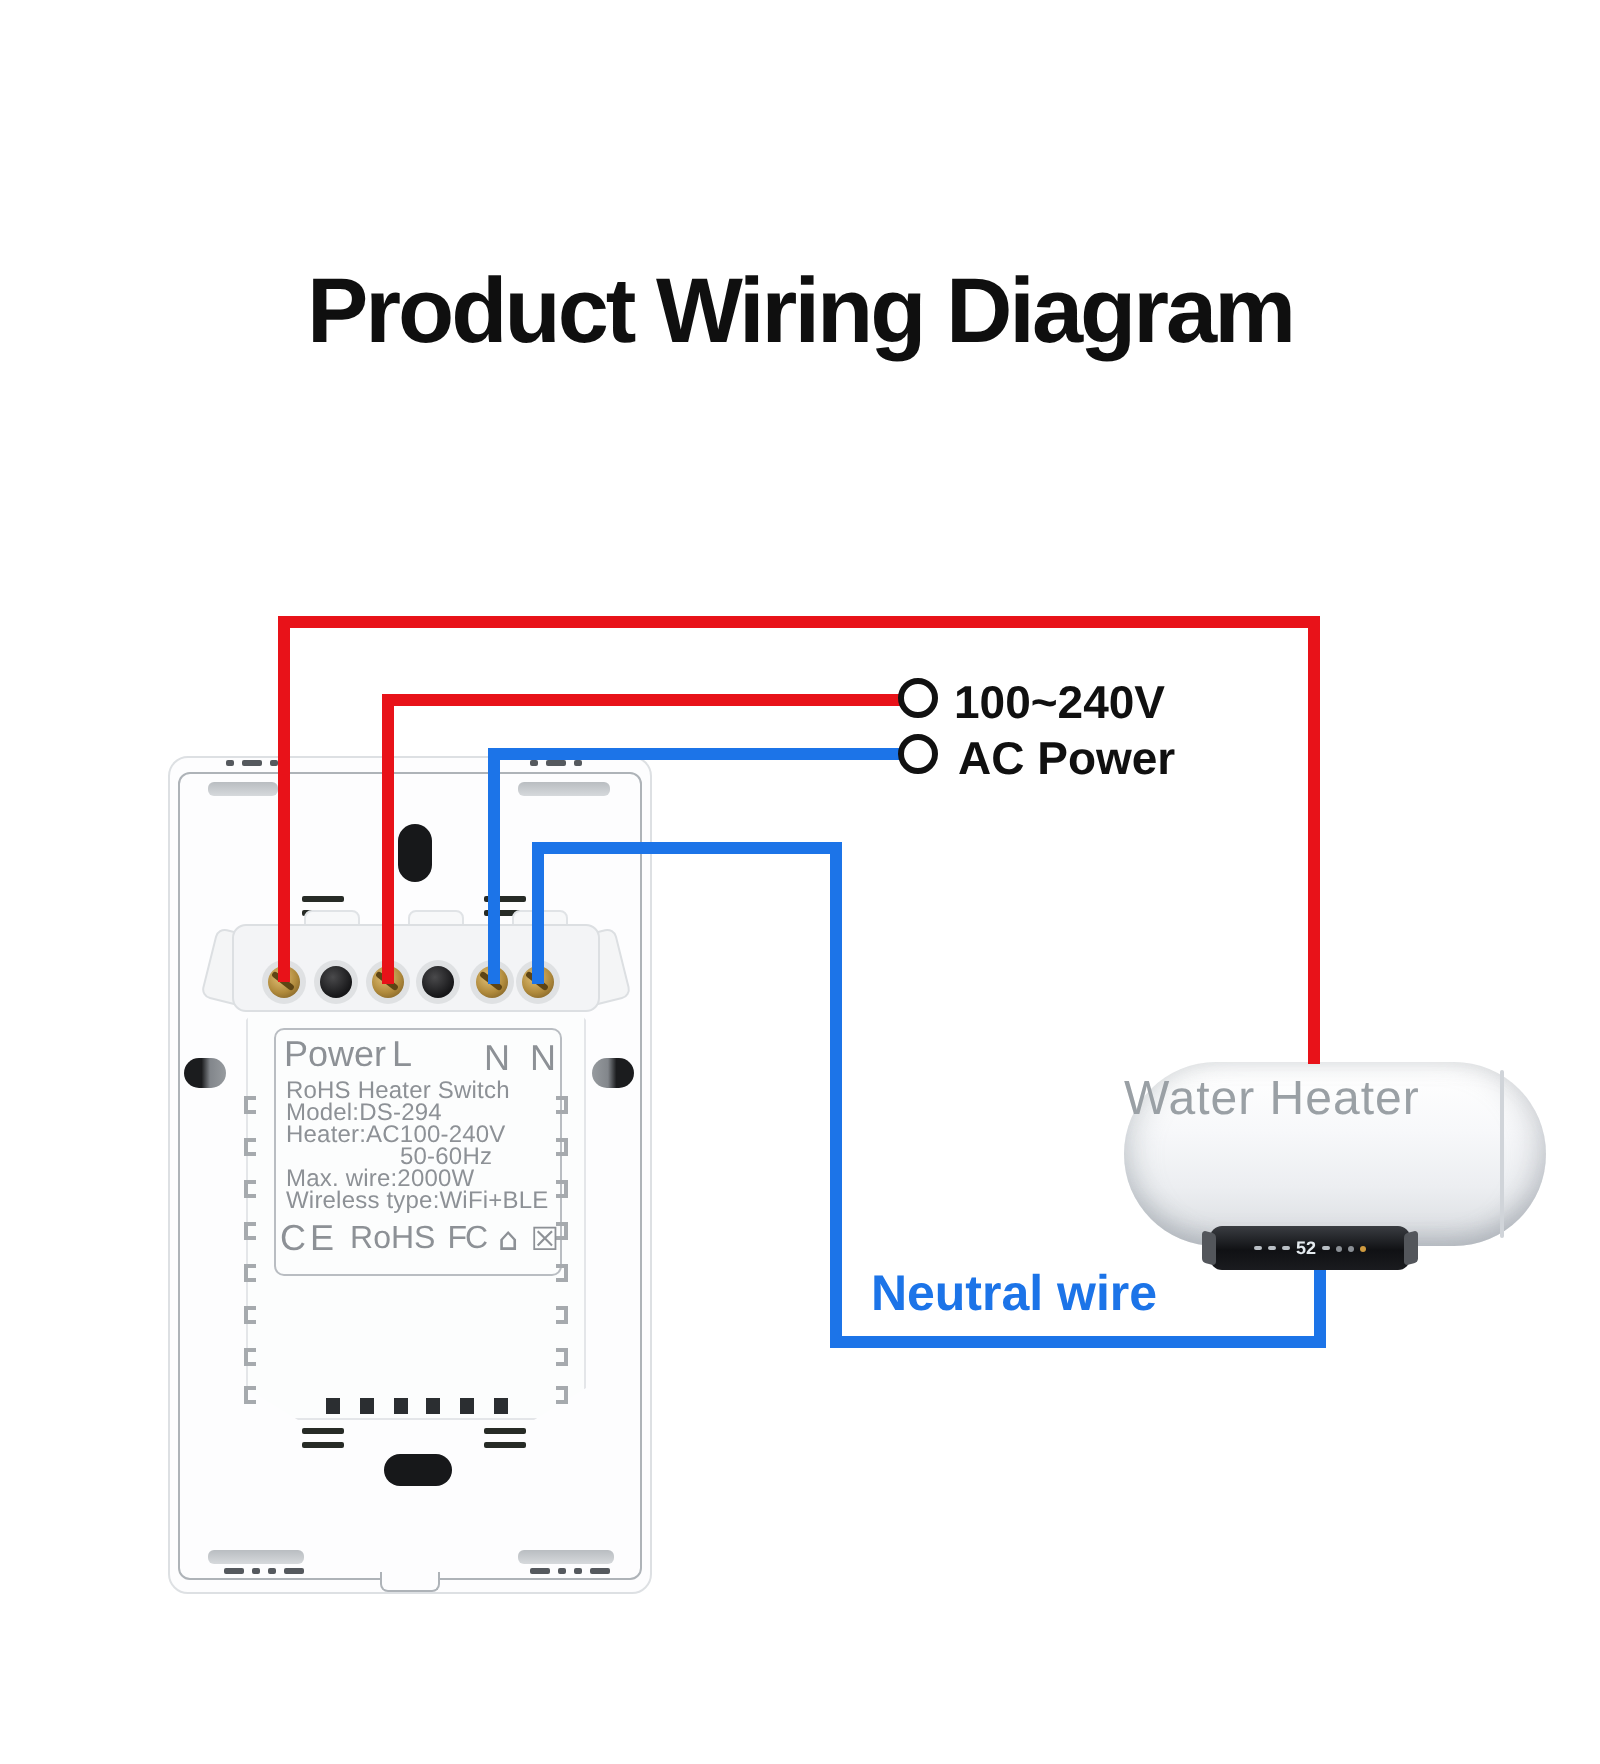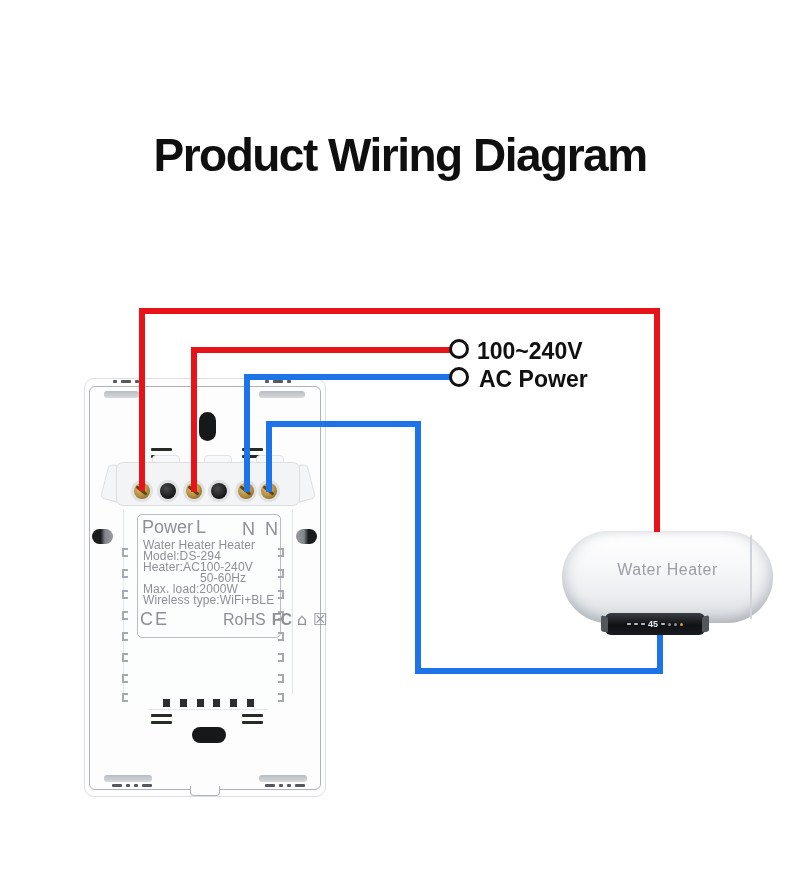--- a/index.html
+++ b/index.html
@@ -82,43 +82,43 @@
     left:137px;top:514px;width:144px;height:124px;
     border:1.5px solid #b9bdc2;border-radius:5px;box-sizing:border-box;z-index:3;
   }
   .termtext{position:absolute;font-size:18px;color:#8d9196;z-index:4;line-height:1;}
   .spec{left:143px;top:540px;width:135px;z-index:4;
     font-size:12px;line-height:11px;color:#8d9196;letter-spacing:0.1px;}
   .spec .indent{padding-left:57px;}
   .certs{left:140px;top:609px;width:150px;display:flex;align-items:center;gap:6px;
     color:#8d9196;z-index:4;}
   .c-ce{font-size:18px;letter-spacing:2px;text-align:center;}
-  .c-rohs{font-size:16px;margin-left:48px;}
-  .c-fcc{font-size:16px;font-weight:700;letter-spacing:-1px;}
+  .c-rohs{font-size:16px;}
+  .c-fcc{font-size:16px;font-weight:400;letter-spacing:-1px;}
   .c-glyph{font-family:"DejaVu Sans",sans-serif;font-size:16px;line-height:1;}
 
   .vent{position:absolute;width:6px;height:9px;box-sizing:border-box;z-index:3;}
   .vent.l{border:2px solid #a6aaae;border-right:none;}
   .vent.r{border:2px solid #a6aaae;border-left:none;}
   .vsq{position:absolute;top:699px;width:7px;height:8px;background:#2b2e31;z-index:3;}
   .notch{left:190px;top:786px;width:30px;height:10px;background:#fdfdfe;
     border:1.5px solid #aeb3b8;border-top:none;box-sizing:border-box;z-index:4;
     border-radius:0 0 4px 4px;}
 
   
   .tank{
     left:562px;top:531px;width:211px;height:92px;border-radius:46px;z-index:4;
     background:linear-gradient(180deg,#ffffff 4%,#f7f8fa 38%,#eceef1 68%,#d9dcе0 100%);
     background:linear-gradient(180deg,#ffffff 4%,#f7f8fa 38%,#eceef1 68%,#d8dbdf 100%);
     box-shadow:inset 0 -6px 10px rgba(120,128,138,.25), inset 8px 0 12px rgba(140,147,155,.18),
                inset -8px 0 12px rgba(140,147,155,.22);
   }
   .tank-seam{left:750px;top:535px;width:2px;height:84px;background:#d0d4d9;z-index:5;border-radius:2px;}
-  .tank-label{left:562px;top:561px;width:211px;text-align:center;z-index:5;
-    font-size:16px;color:#9aa0a5;letter-spacing:0.5px;}
+  .tank-label{left:562px;top:536px;width:211px;z-index:5;
+    font-size:24px;color:#9aa0a5;letter-spacing:0.5px;}
   .panel{
     left:605px;top:613px;width:100px;height:22px;border-radius:6px;z-index:5;
     background:linear-gradient(180deg,#3a3d42,#101114 55%,#1a1b1f);
     display:flex;align-items:center;justify-content:center;gap:3px;
   }
   .panel::before,.panel::after{content:"";position:absolute;top:3px;width:7px;height:16px;
     background:#53565b;border-radius:2px;z-index:-1;}
   .panel::before{left:-4px;transform:skewY(14deg);}
   .panel::after{right:-4px;transform:skewY(-14deg);}
   .d-bar{width:4px;height:2px;background:#b9bfc5;border-radius:1px;}
@@ -126,20 +126,21 @@
   .d-dot{width:3px;height:3px;border-radius:50%;background:#8b9096;}
   .d-dot.amber{background:#cf9a3f;}
 </style>
 </head>
 <body>
 
 <div id="canvas">
 
   <div class="abs title">Product Wiring Diagram</div>
 
+  <div class="abs neutral-label">Neutral wire</div>
   <div class="abs supply-label supply-1">100~240V</div>
   <div class="abs supply-label supply-2">AC Power</div>
 
   <div class="wire live" style="left:139px;top:308px;width:6px;height:183px;"></div>
   <div class="wire live" style="left:139px;top:308px;width:521px;height:6px;"></div>
   <div class="wire live" style="left:654px;top:308px;width:6px;height:224px;"></div>
   <div class="wire live" style="left:191px;top:347px;width:6px;height:145px;"></div>
   <div class="wire live" style="left:191px;top:347px;width:259px;height:6px;"></div>
 
   <div class="wire neutral" style="left:244px;top:374px;width:6px;height:118px;"></div>
@@ -203,25 +204,25 @@
 
   <div class="abs module"></div>
   <div class="abs label-box"></div>
 
   <div class="termtext" style="left:142px;top:518px;">Power</div>
   <div class="termtext" style="left:196px;top:518px;">L</div>
   <div class="termtext" style="left:242px;top:520px;">N</div>
   <div class="termtext" style="left:265px;top:520px;">N</div>
 
   <div class="abs spec">
-    <div>Water Heater Heater</div>
+    <div>RoHS Heater Switch</div>
     <div>Model:DS-294</div>
     <div>Heater:AC100-240V</div>
     <div class="indent">50-60Hz</div>
-    <div>Max. load:2000W</div>
+    <div>Max. wire:2000W</div>
     <div>Wireless type:WiFi+BLE</div>
   </div>
 
   <div class="abs certs">
     <span class="c-ce">CE</span>
     <span class="c-rohs">RoHS</span>
     <span class="c-fcc">FC</span>
     <span class="c-glyph">⌂</span>
     <span class="c-glyph">☒</span>
   </div>
@@ -274,20 +275,20 @@
     </div>
   <div class="abs notch"></div>
 
   <div class="abs tank"></div>
   <div class="abs tank-seam"></div>
   <div class="abs tank-label">Water Heater</div>
   <div class="abs panel">
     <span class="d-bar"></span>
     <span class="d-bar"></span>
     <span class="d-bar"></span>
-    <span class="d-val">45</span>
+    <span class="d-val">52</span>
     <span class="d-bar"></span>
     <span class="d-dot"></span>
     <span class="d-dot"></span>
     <span class="d-dot amber"></span>
   </div>
 
 </div>
 
 </body></html>

